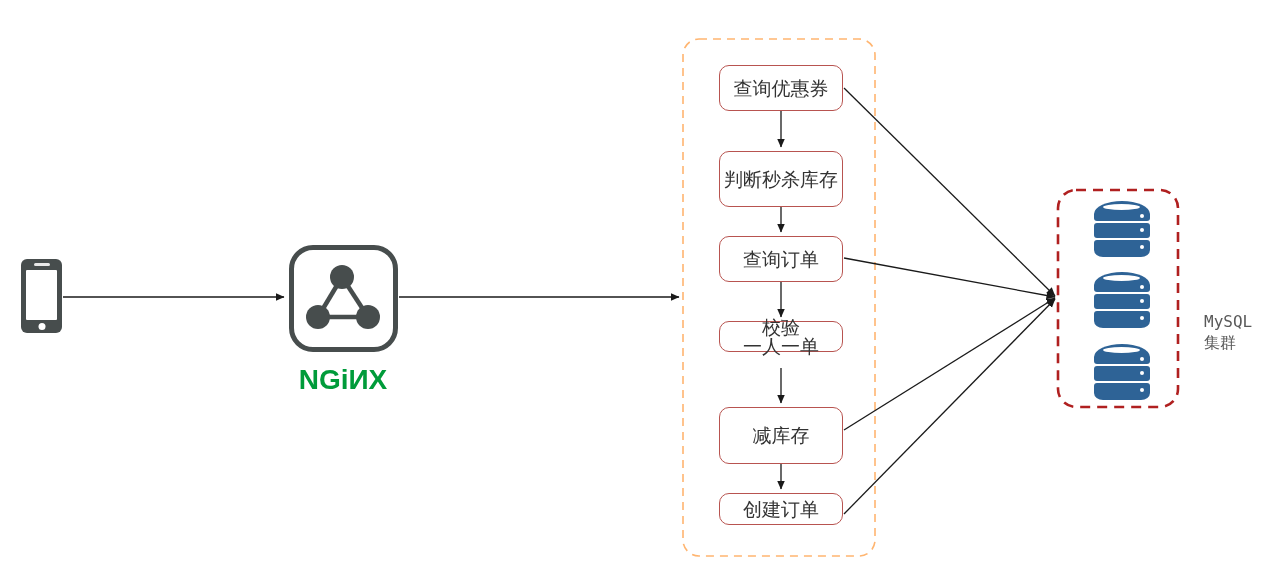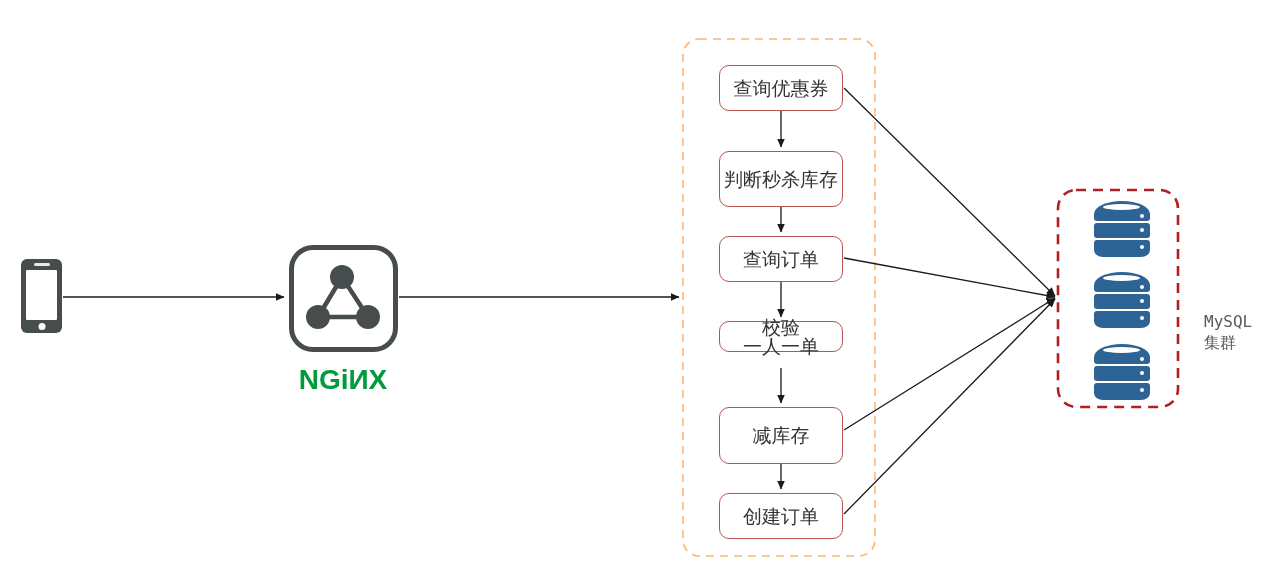--- a/index.html
+++ b/index.html
@@ -31,21 +31,21 @@
   .phone .home{position:absolute; bottom:3px; left:50%; transform:translateX(-50%); width:7px; height:7px; background:#fff; border-radius:50%;}
 
   
   .nginx-box{position:absolute; left:289px; top:245px; width:109px; height:107px; box-sizing:border-box; border:5px solid var(--gray-node); border-radius:24px; background:#fff;}
   .nginx-wordmark{position:absolute; left:280px; top:344px; width:126px; text-align:center; font-size:28px; font-weight:bold; letter-spacing:0px; color:var(--nginx-green); font-family:"Liberation Sans", sans-serif;margin-top:20px;}
 
   
   .tomcat-title{position:absolute; left:683px; top:3px; width:192px; text-align:center; font-family:"DejaVu Sans Mono", monospace; font-size:21px; color:var(--tomcat-title);}
   .step{position:absolute; left:719px; width:124px; box-sizing:border-box; background:#fff; border:1.6px solid var(--step-border); border-radius:10px; display:flex; align-items:center; justify-content:center; text-align:center; font-size:19px; color:var(--step-text); white-space:pre-line; line-height:19px;}
   .s1{top:65px;height:46px;} .s2{top:151px;height:56px;} .s3{top:236px;height:46px;}
-  .s4{top:321px;height:31px;} .s5{top:407px;height:57px;} .s6{top:493px;height:46px;}
+  .s4{top:321px;height:31px;} .s5{top:407px;height:57px;} .s6{top:493px;height:32px;}
 
   
   .db{position:absolute; left:1094px; width:56px; height:56px;}
   .db1{top:201px;} .db2{top:272px;} .db3{top:344px;}
   .db .seg{position:absolute; left:0; right:0; background:var(--db-blue);}
   .db .seg-top{top:0; height:20px; border-radius:28px 28px 3px 3px / 13px 13px 3px 3px;}
   .db .seg-mid{top:22px; height:15px; border-radius:3px;}
   .db .seg-bot{top:39px; height:17px; border-radius:3px 3px 9px 9px / 3px 3px 7px 7px;}
   .db .shine{position:absolute; top:3px; left:9px; width:37px; height:6px; background:#fff; border-radius:50%;}
   .db .dot{position:absolute; right:6px; width:4px; height:4px; background:#fff; border-radius:50%;}

